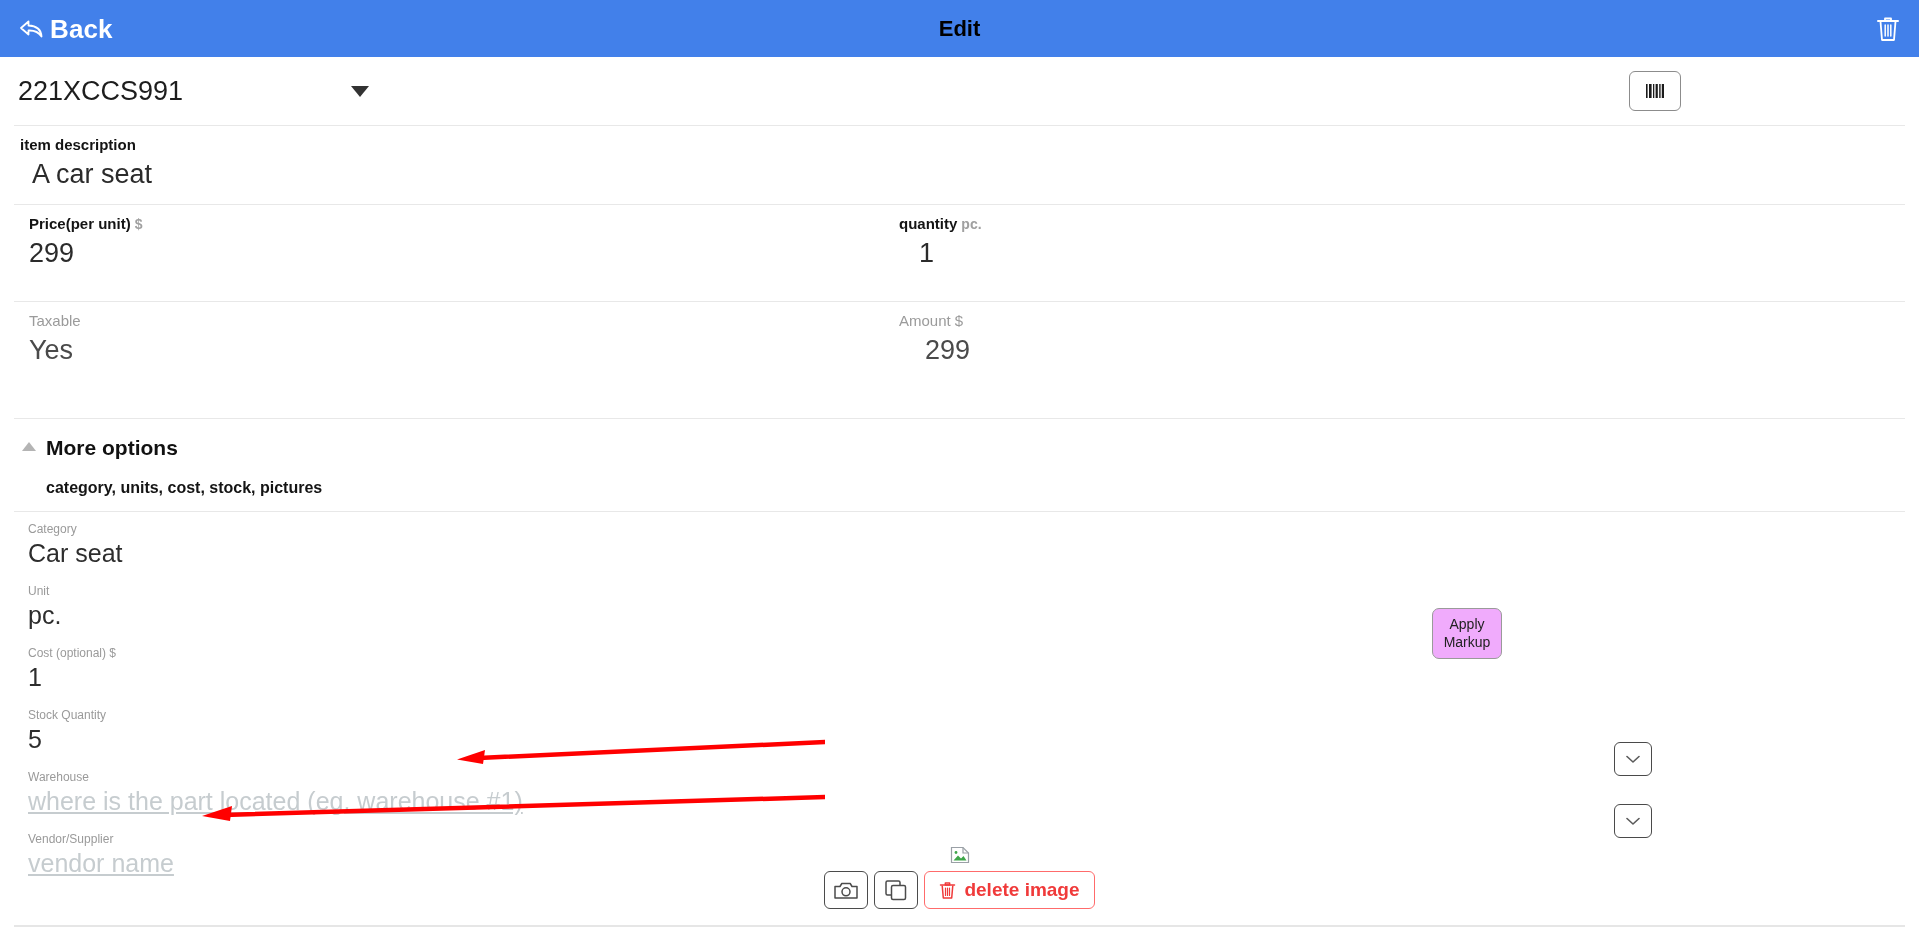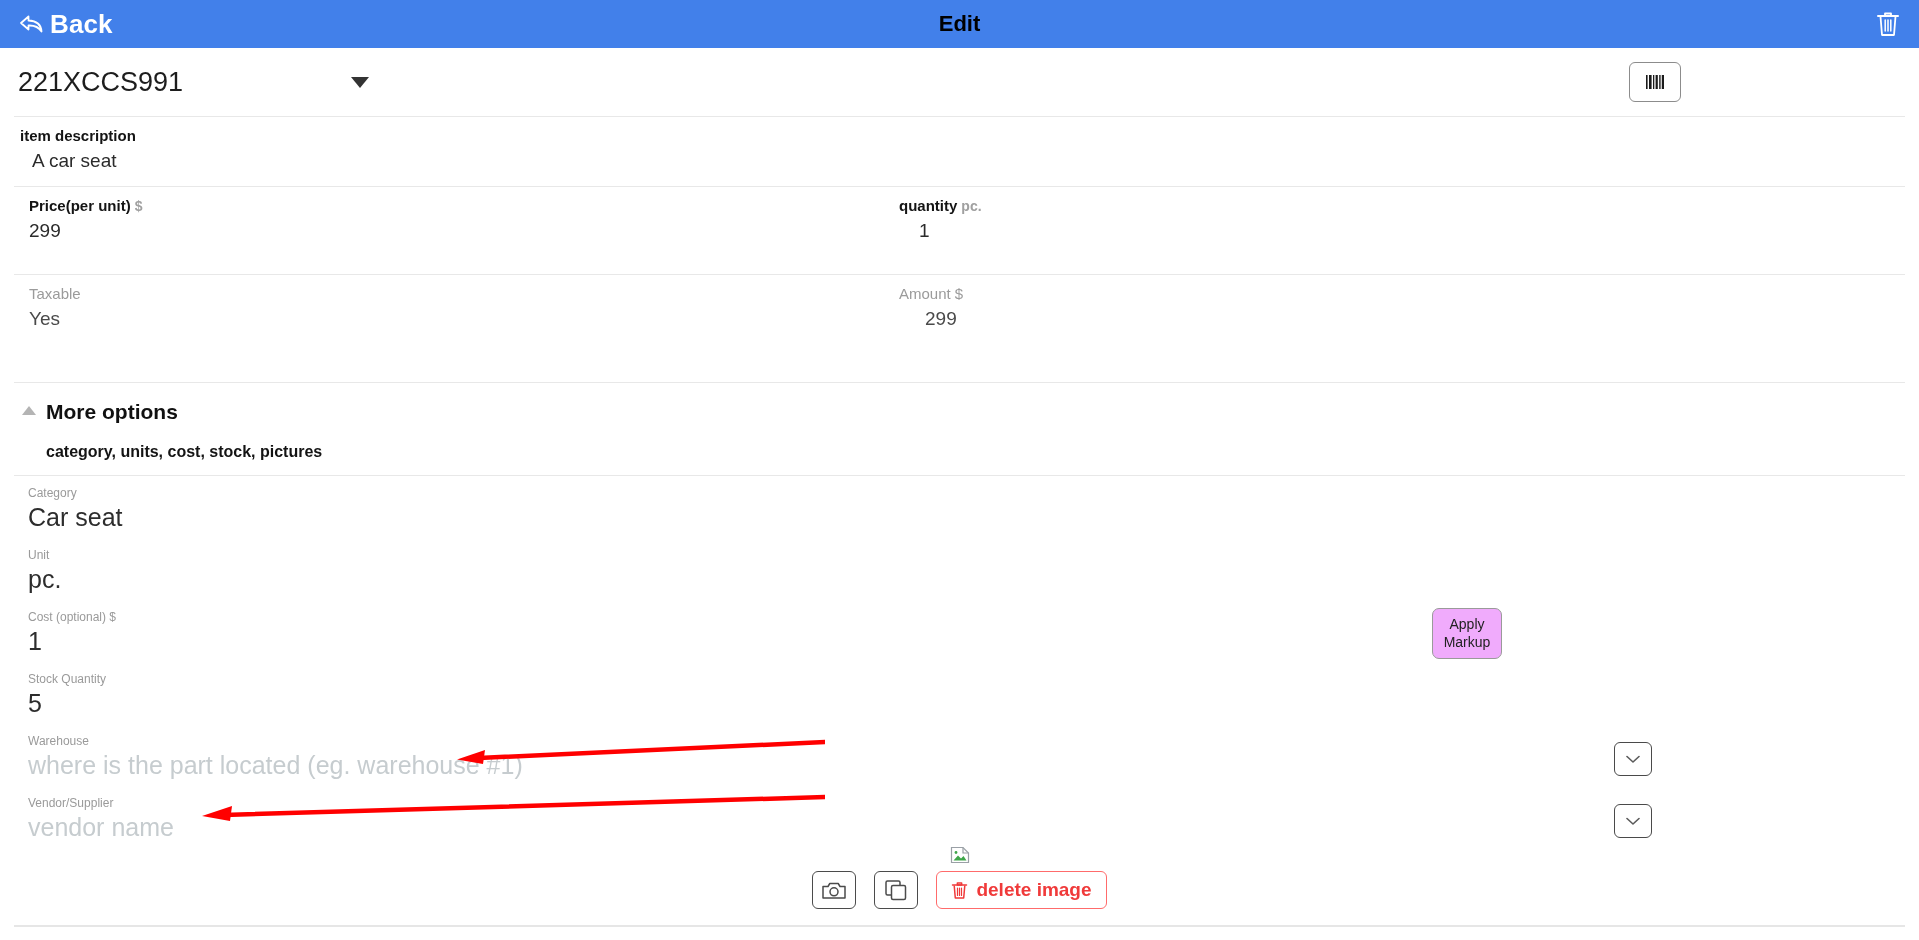--- a/index.html
+++ b/index.html
@@ -8,21 +8,21 @@
     height: 940px;
     background: #ffffff;
     font-family: "Liberation Sans", sans-serif;
     overflow: hidden;
   }
   .app { position: relative; width: 1919px; height: 940px; background:#fff; }
 
   
   .topbar {
     position: relative;
-    height: 48px;
+    height: 57px;
     background: #4280ea;
     display: flex;
     align-items: center;
     padding: 0 18px;
   }
   .back-btn {
     display: flex;
     align-items: center;
     gap: 4px;
     color: #fff;
@@ -84,21 +84,21 @@
   .field { padding: 10px 20px 14px 20px; }
   .flabel {
     font-size: 15px;
     color: #141414;
     font-weight: 700;
     margin-bottom: 6px;
   }
   .flabel .unit-sfx { color: #a0a0a0; font-weight: 700; font-size: 14px; margin-left: 4px; }
   .flabel.muted { color: #9b9b9b; font-weight: 400; }
   .fvalue {
-    font-size: 19px;
+    font-size: 27px;
     color: #2b2b2b;
     padding-left: 12px;
   }
   .fvalue.muted { color: #4a4a4a; padding-left: 0; }
 
   .two-col { display: flex; margin-left: 9px; }
   .two-col .col { }
   .col-a { width: 870px; }
   .col-b { width: 700px; }
 
@@ -117,21 +117,21 @@
     border-right: 7px solid transparent;
     border-bottom: 9px solid #b4b4b4;
   }
   .more-title { font-size: 21px; font-weight: 700; color: #111; line-height: 1.25; }
   .more-sub { font-size: 16px; font-weight: 700; color: #141414; margin-top: 18px; }
 
   
   .opt-field { padding: 10px 20px 6px 28px; position: relative; }
   .opt-label { font-size: 12px; color: #9a9a9a; margin-bottom: 3px; }
   .opt-value { font-size: 25px; color: #2d2d2d; }
-  .opt-value.placeholder { color: #c6cccf; }
+  .opt-value.placeholder { color: #c6cccf; text-decoration: underline; }
 
   .markup-btn {
     position: absolute;
     left: 1432px;
     top: 608px;
     width: 70px;
     padding: 7px 6px;
     border: 1.2px solid #9a9a9a;
     border-radius: 7px;
     background: #f0abfc;
@@ -162,21 +162,21 @@
   
   .img-area {
     position: absolute;
     left: 0; right: 0;
     top: 845px;
     display: flex;
     flex-direction: column;
     align-items: center;
   }
   .broken-img { width: 20px; height: 20px; display:block; }
-  .img-buttons { display: flex; align-items: center; gap: 18px; margin-top: 6px; }
+  .img-buttons { display: flex; align-items: center; gap: 6px; margin-top: 6px; }
   .icon-btn {
     width: 44px; height: 38px;
     border: 1.6px solid #4b4b4b;
     border-radius: 6px;
     background: #fff;
     display: flex; align-items: center; justify-content: center;
     cursor: pointer;
   }
   .del-img-btn {
     height: 38px;

